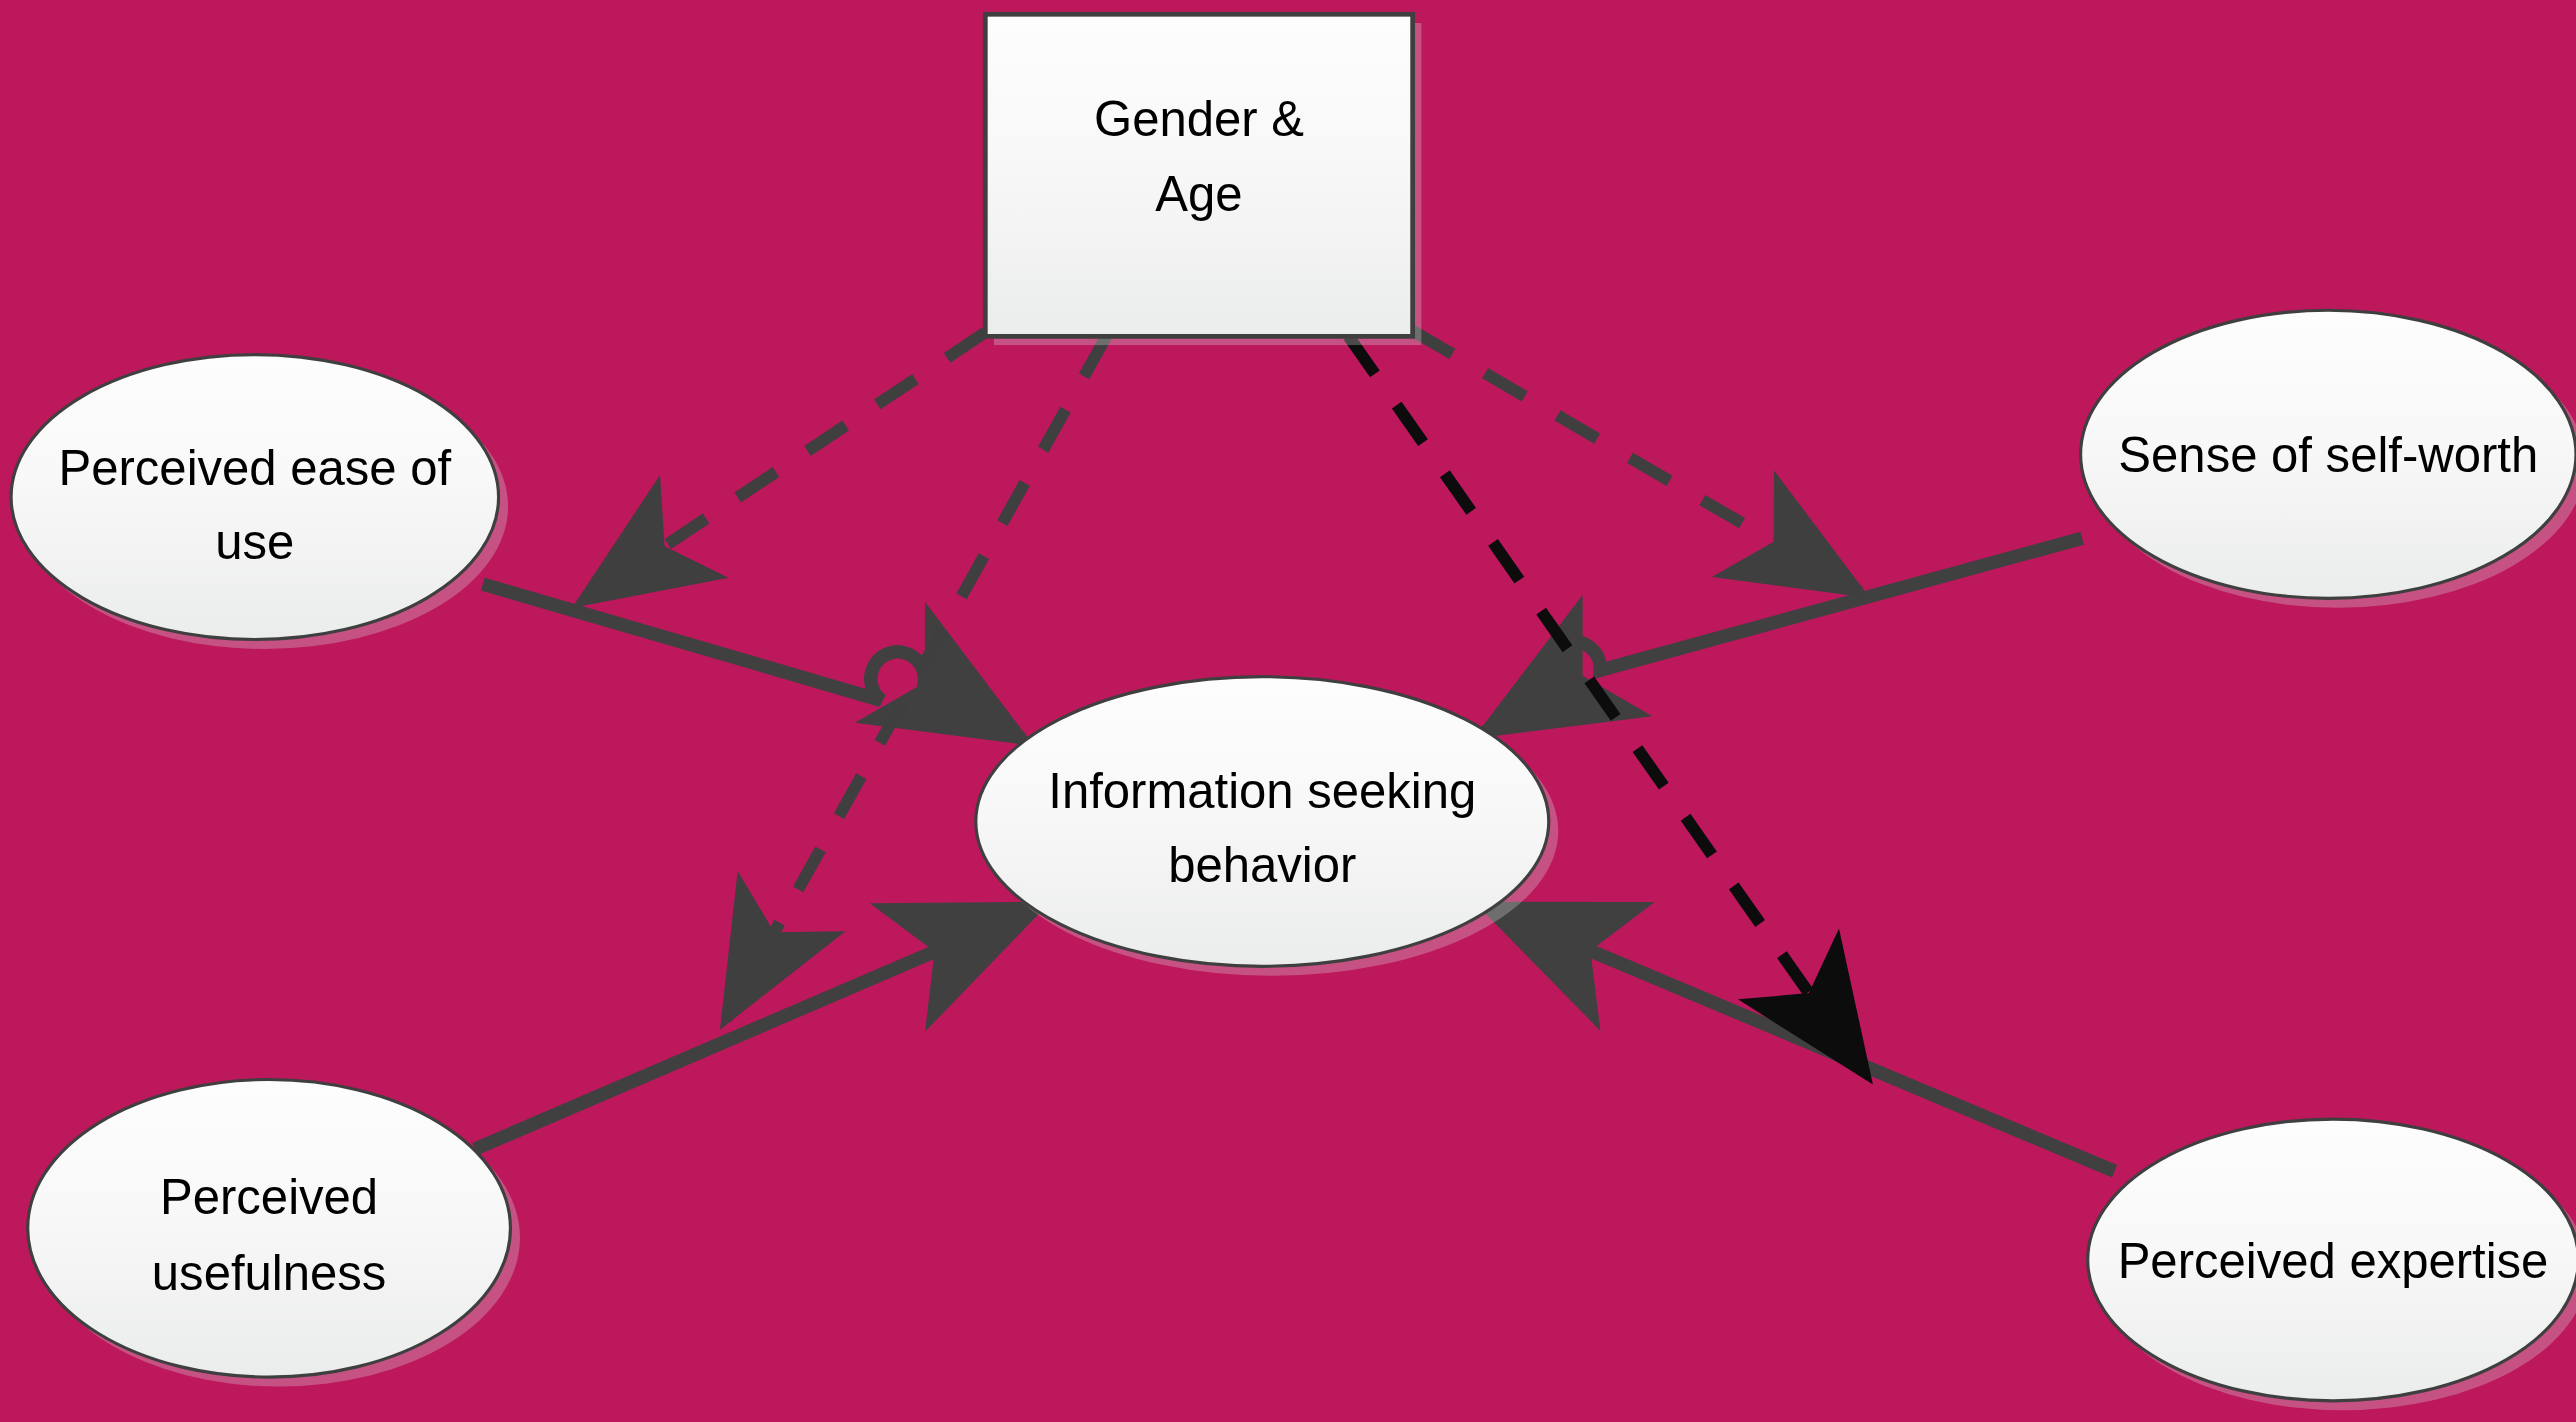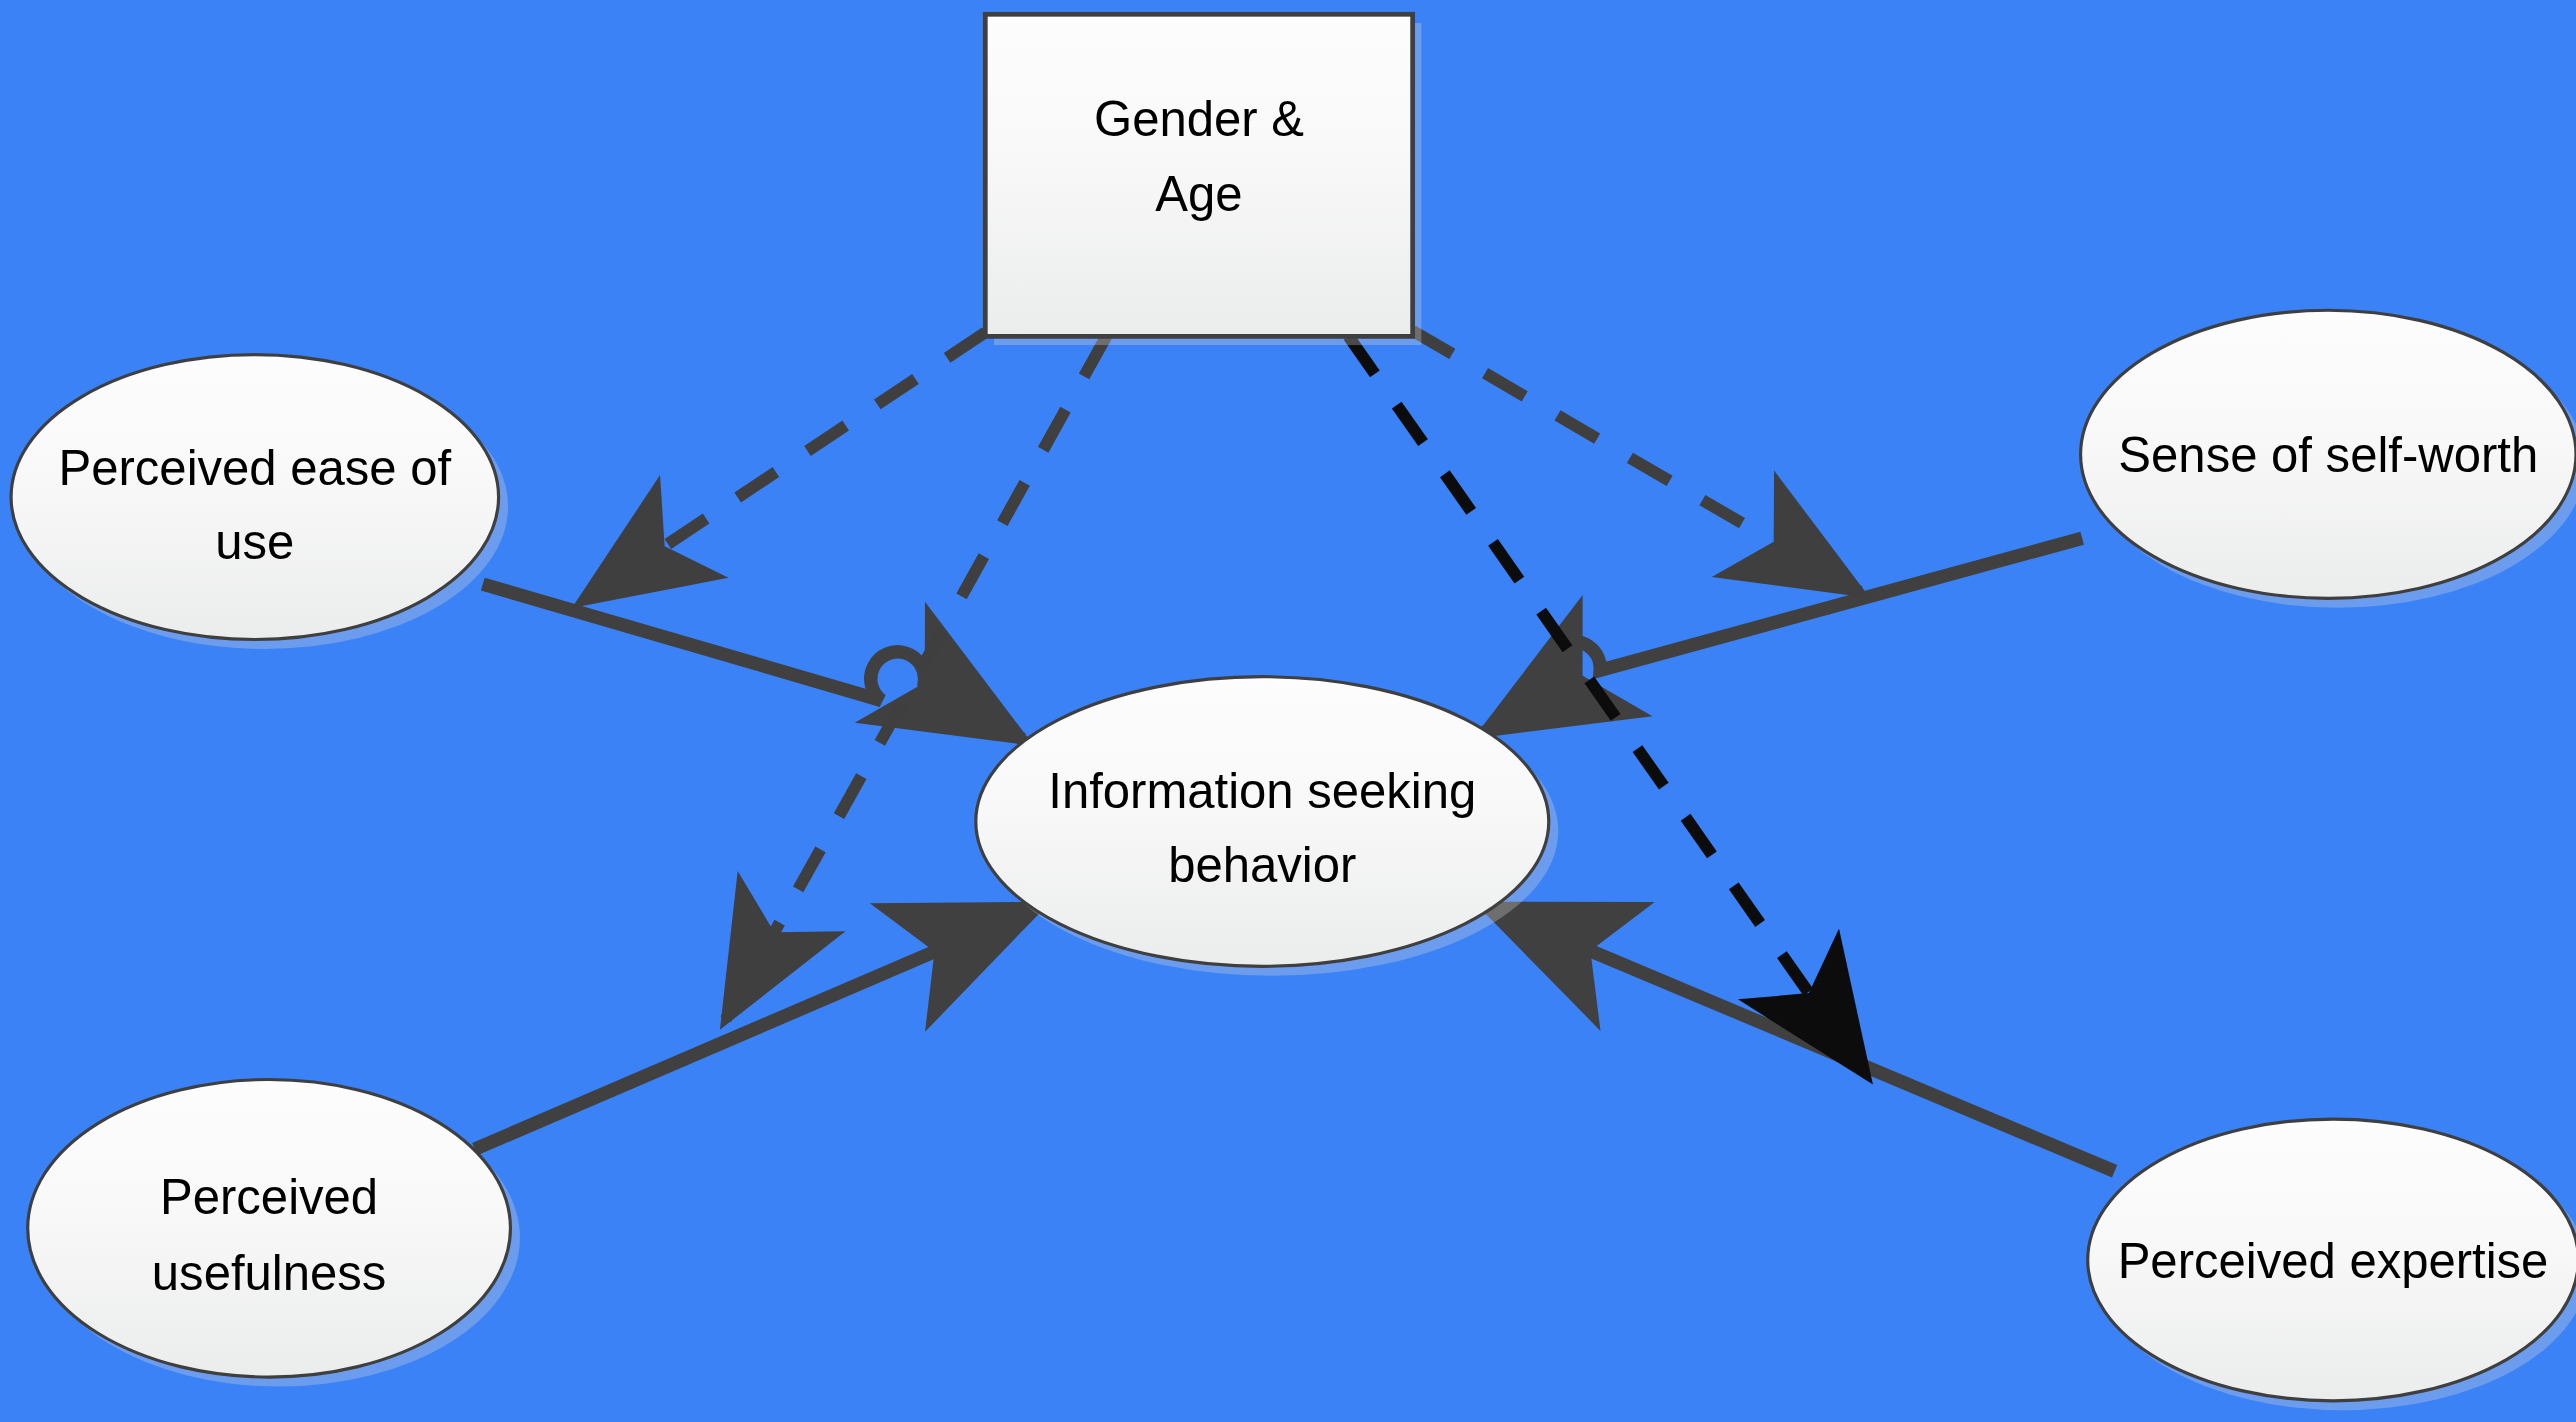--- a/index.html
+++ b/index.html
@@ -10,21 +10,21 @@
   body {
     width: 2576px;
     height: 1423px;
     font-family: "Liberation Sans", sans-serif;
     overflow: hidden;
   }
   #diagram-root {
     position: relative;
     width: 2576px;
     height: 1423px;
-    background: #3b82f6;
+    background: #be185d;
   }
   svg#model-svg {
     position: absolute;
     left: 0;
     top: 0;
     width: 2576px;
     height: 1423px;
     display: block;
   }
   .node-label {

